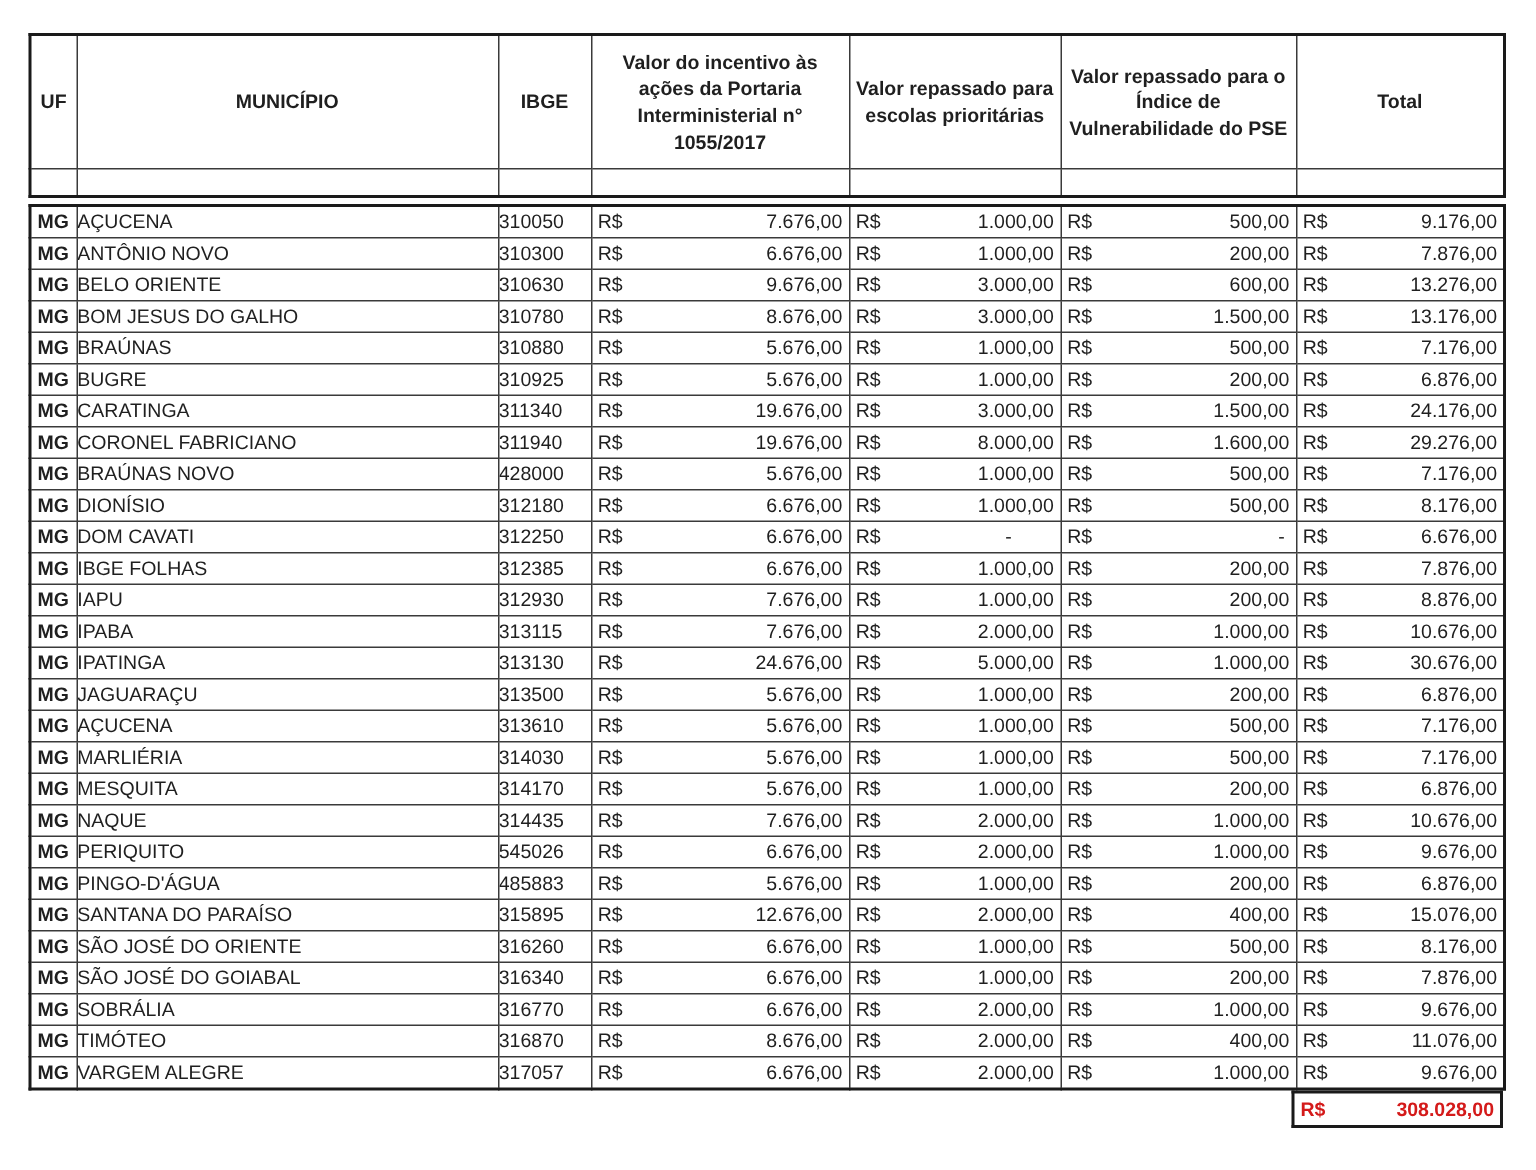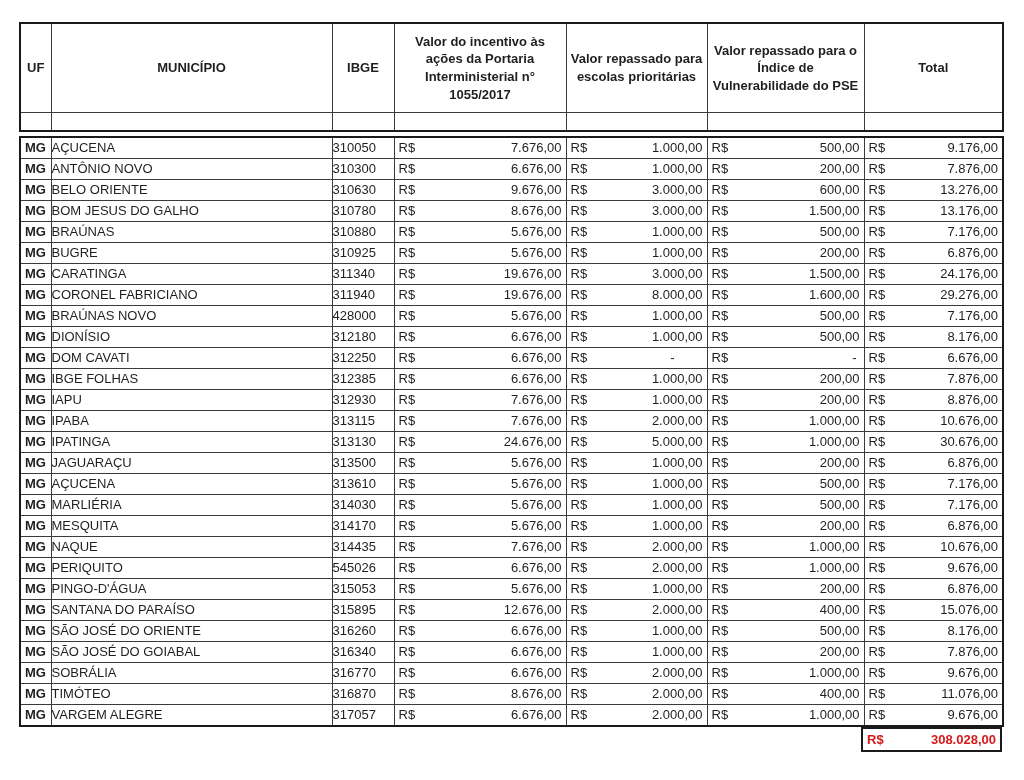--- a/index.html
+++ b/index.html
@@ -721,21 +721,21 @@
     <td class="money col-total">
       <div class="cellflex">
         <span class="cur">R$</span>
         <span class="amt">9.676,00</span>
       </div>
     </td>
   </tr>
         <tr>
     <td class="col-uf">MG</td>
     <td class="col-mun">PINGO-D'ÁGUA</td>
-    <td class="col-ibge">315053</td>
+    <td class="col-ibge">485883</td>
     <td class="money col-incentivo">
       <div class="cellflex">
         <span class="cur">R$</span>
         <span class="amt">5.676,00</span>
       </div>
     </td>
     <td class="money col-escolas">
       <div class="cellflex">
         <span class="cur">R$</span>
         <span class="amt">1.000,00</span>

